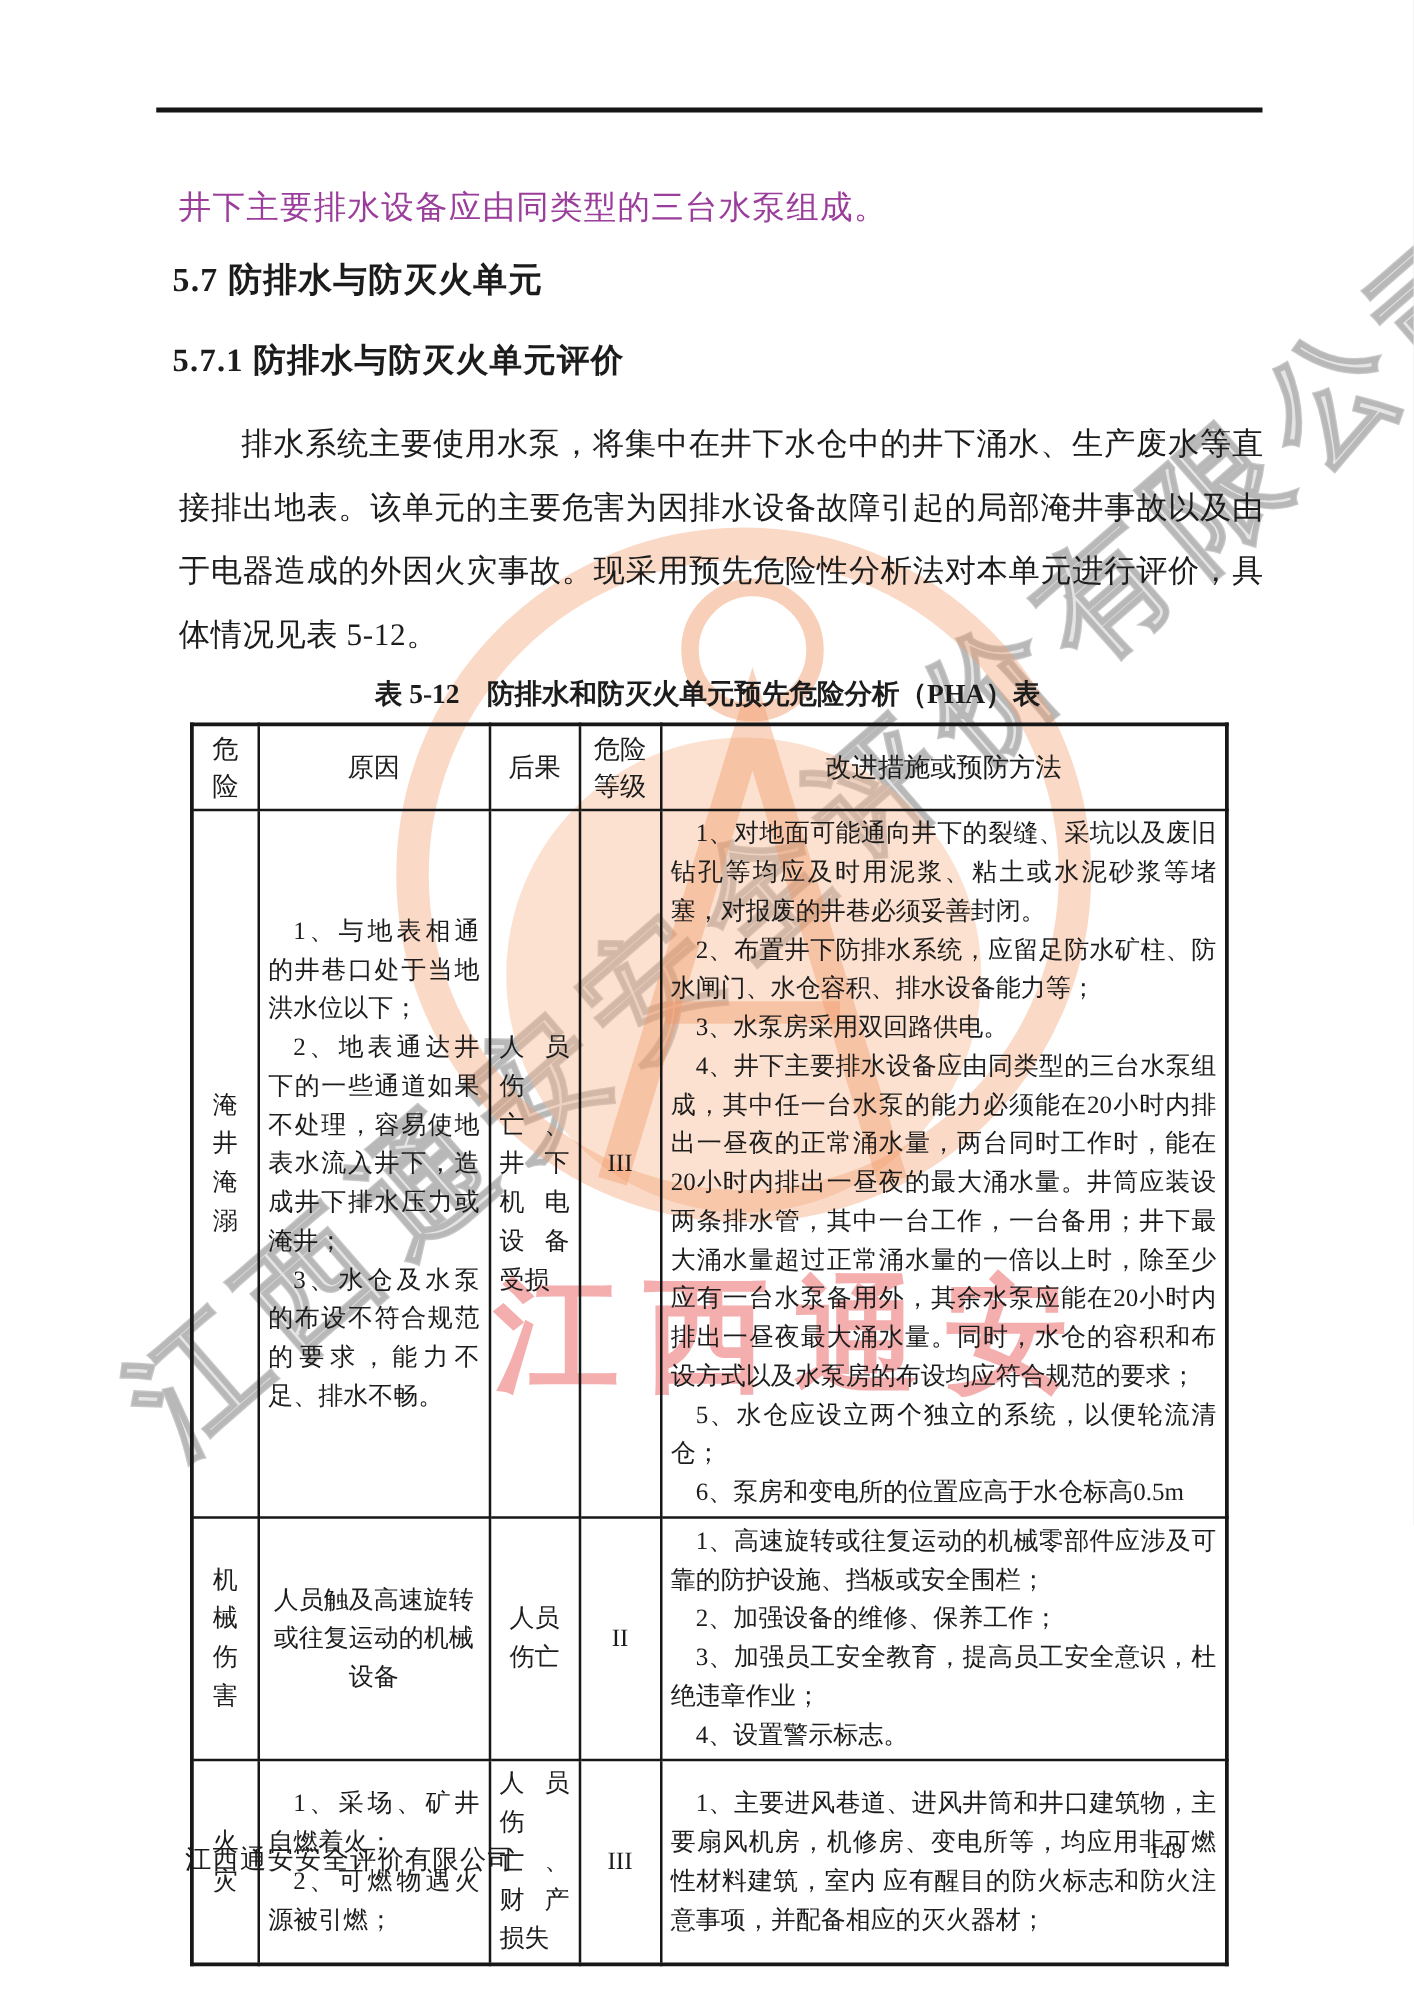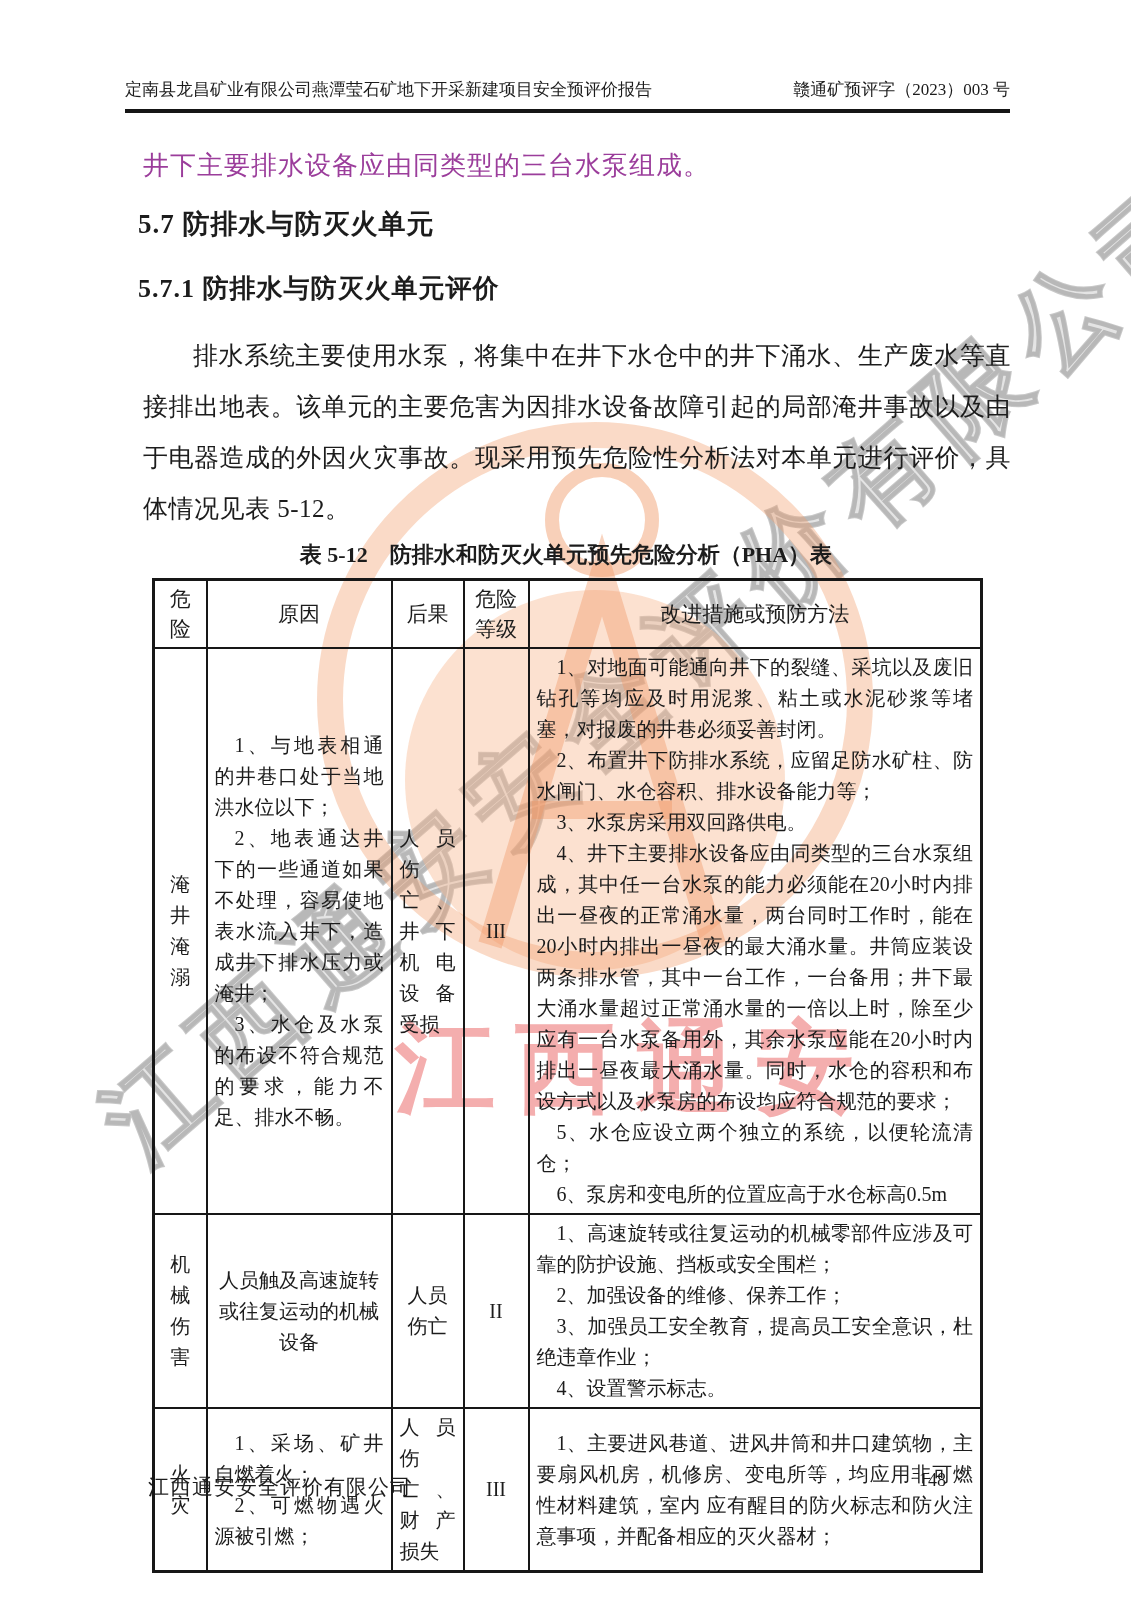--- a/index.html
+++ b/index.html
@@ -69,24 +69,20 @@
     <circle cx="315" cy="410" r="190" fill="rgba(247,183,143,0.42)"></circle>
     <circle cx="315" cy="330" r="265" fill="none" stroke="rgba(243,157,108,0.38)" stroke-width="26"></circle>
     <circle cx="322" cy="150" r="50" fill="none" stroke="rgba(240,150,100,0.45)" stroke-width="14"></circle>
     <path d="M 210 575 L 322 205 L 434 575" fill="none" stroke="rgba(240,150,100,0.40)" stroke-width="24"></path>
     <path d="M 252 440 L 392 440" fill="none" stroke="rgba(240,150,100,0.40)" stroke-width="18"></path>
   </svg>
 
   <div class="wm wm-red">江西通安</div>
 
   <div class="hdr">
-    <div class="hdr-row">
-      <span>定南县龙昌矿业有限公司燕潭莹石矿地下开采新建项目安全预评价报告</span>
-      <span>赣通矿预评字（2023）003 号</span>
-    </div>
     <div class="hdr-rule"></div>
   </div>
 
   <div class="purple-note">井下主要排水设备应由同类型的三台水泵组成。</div>
   <div class="h1">5.7 防排水与防灭火单元</div>
   <div class="h2">5.7.1 防排水与防灭火单元评价</div>
   <div class="para">排水系统主要使用水泵，将集中在井下水仓中的井下涌水、生产废水等直接排出地表。该单元的主要危害为因排水设备故障引起的局部淹井事故以及由于电器造成的外因火灾事故。现采用预先危险性分析法对本单元进行评价，具体情况见表 5-12。</div>
 
   <div class="tbl-title">表 5-12　防排水和防灭火单元预先危险分析（PHA）表</div>
 

